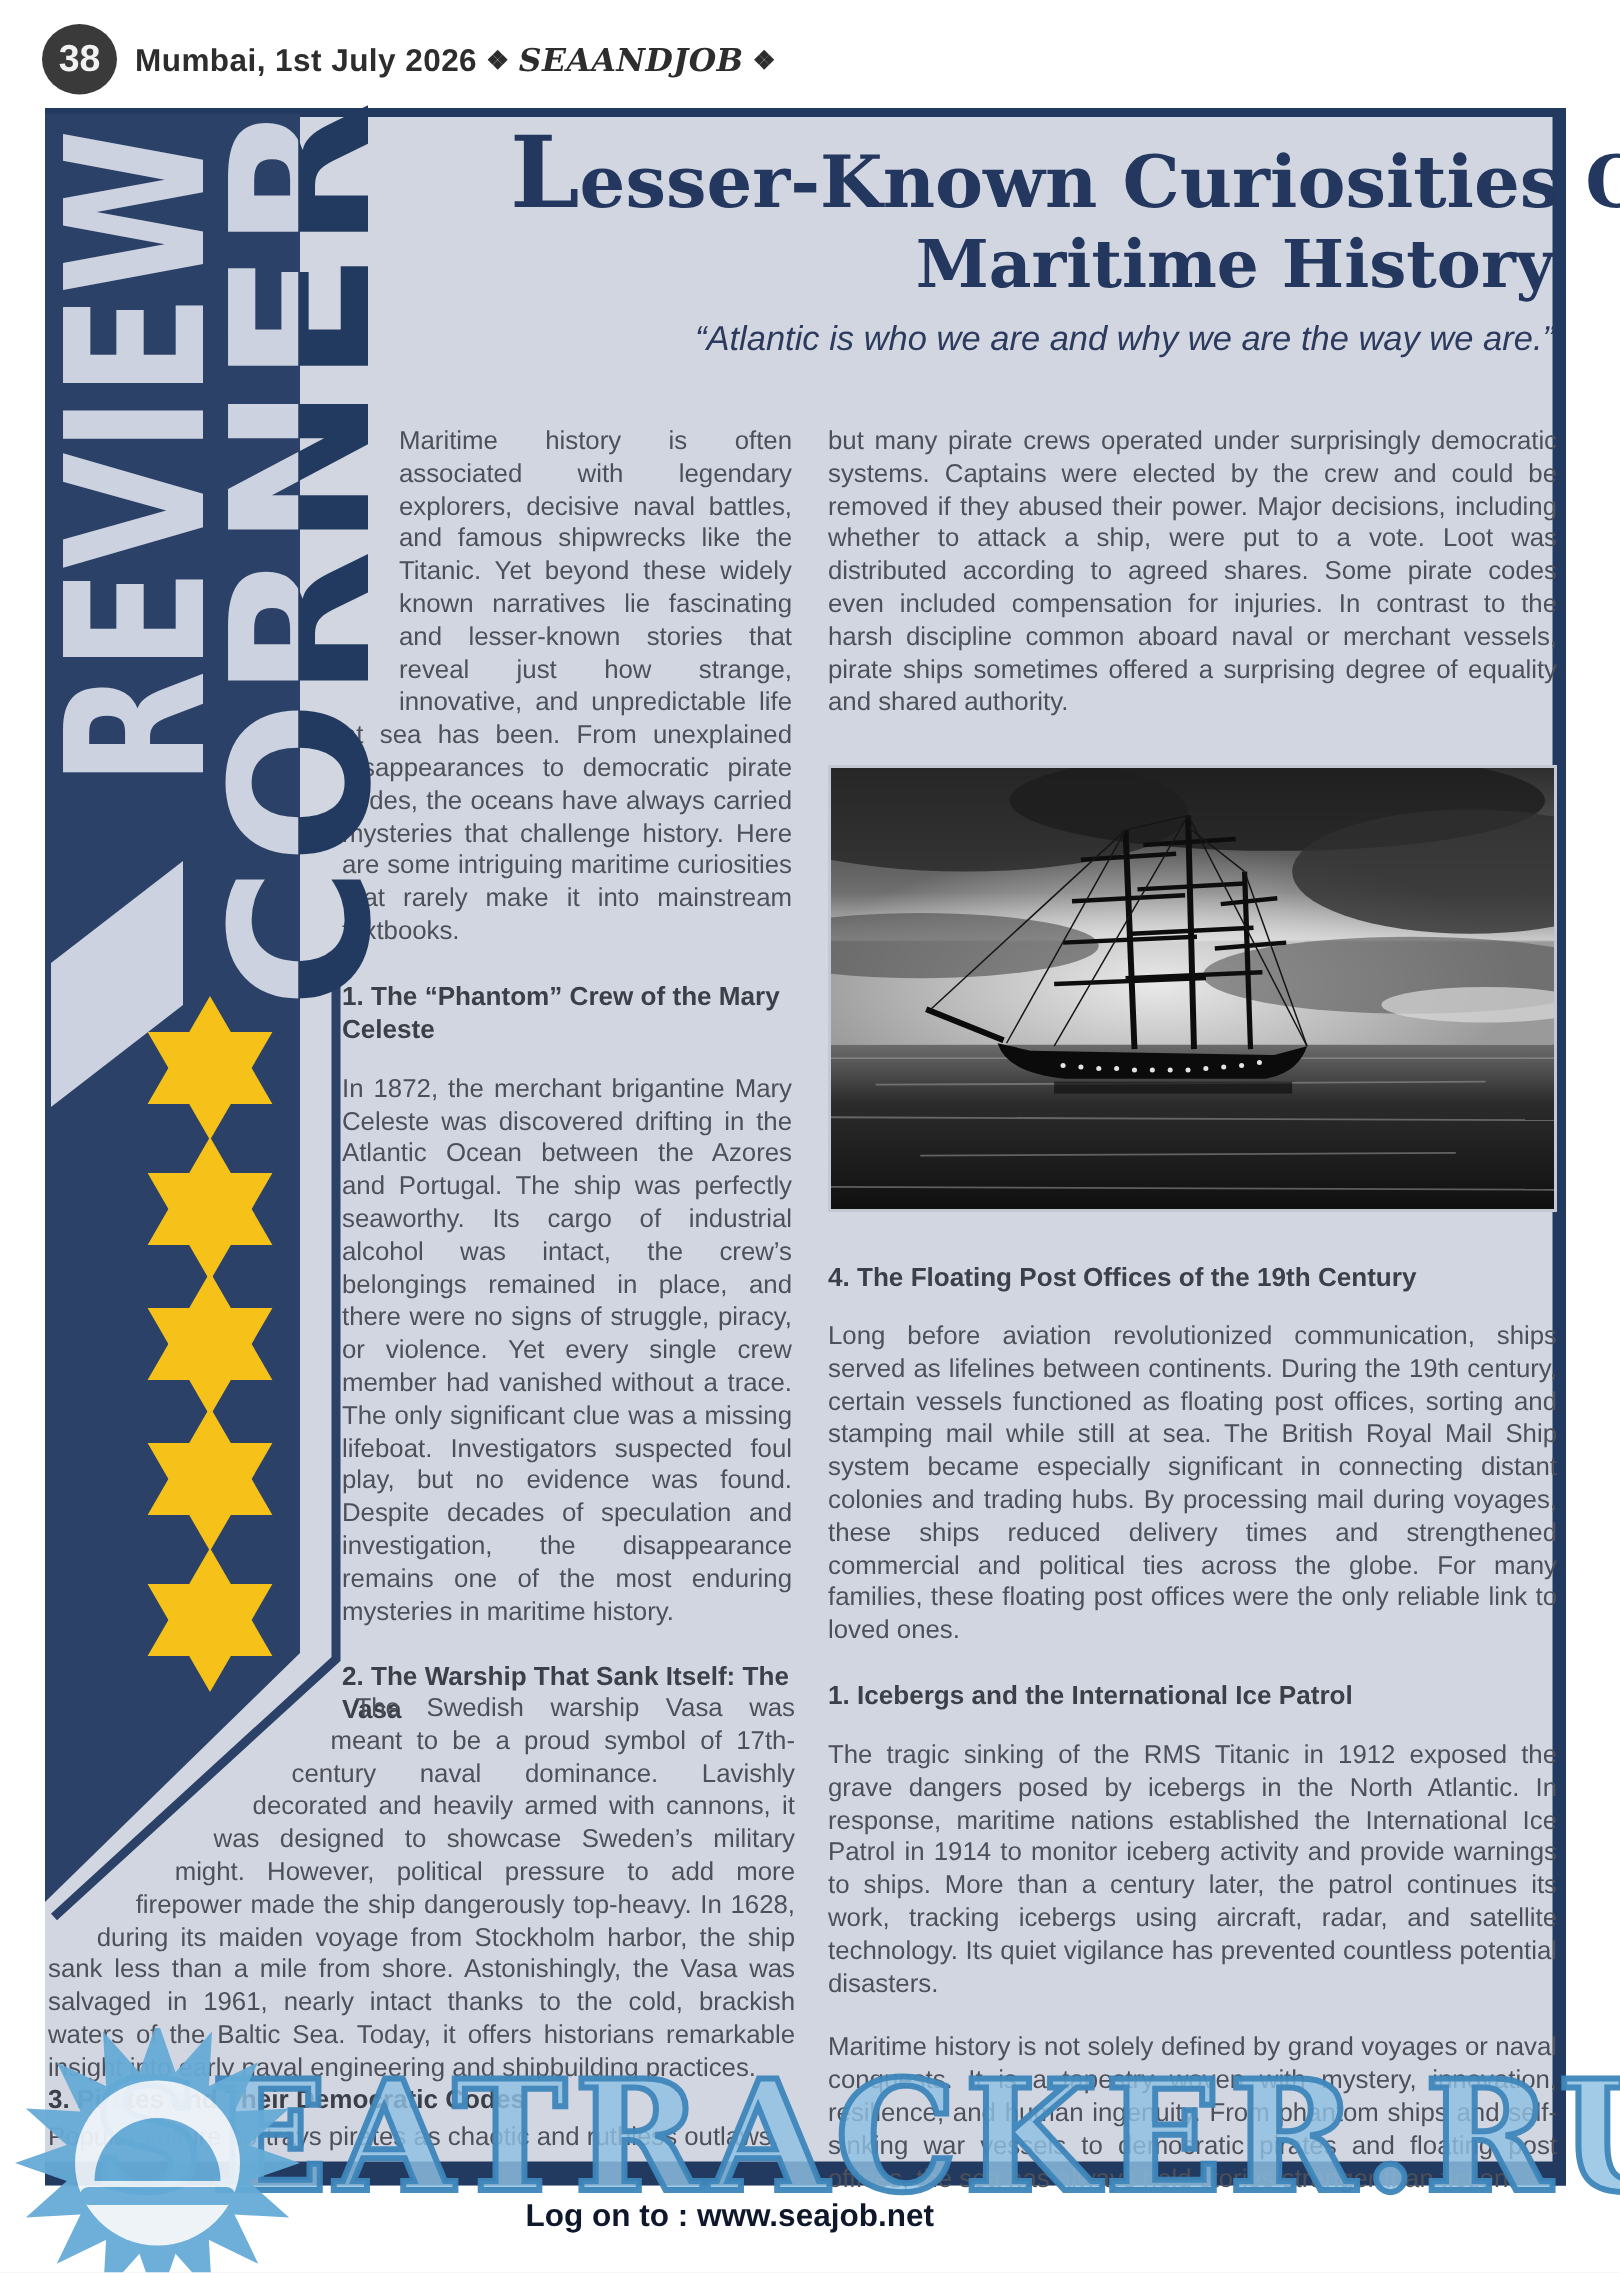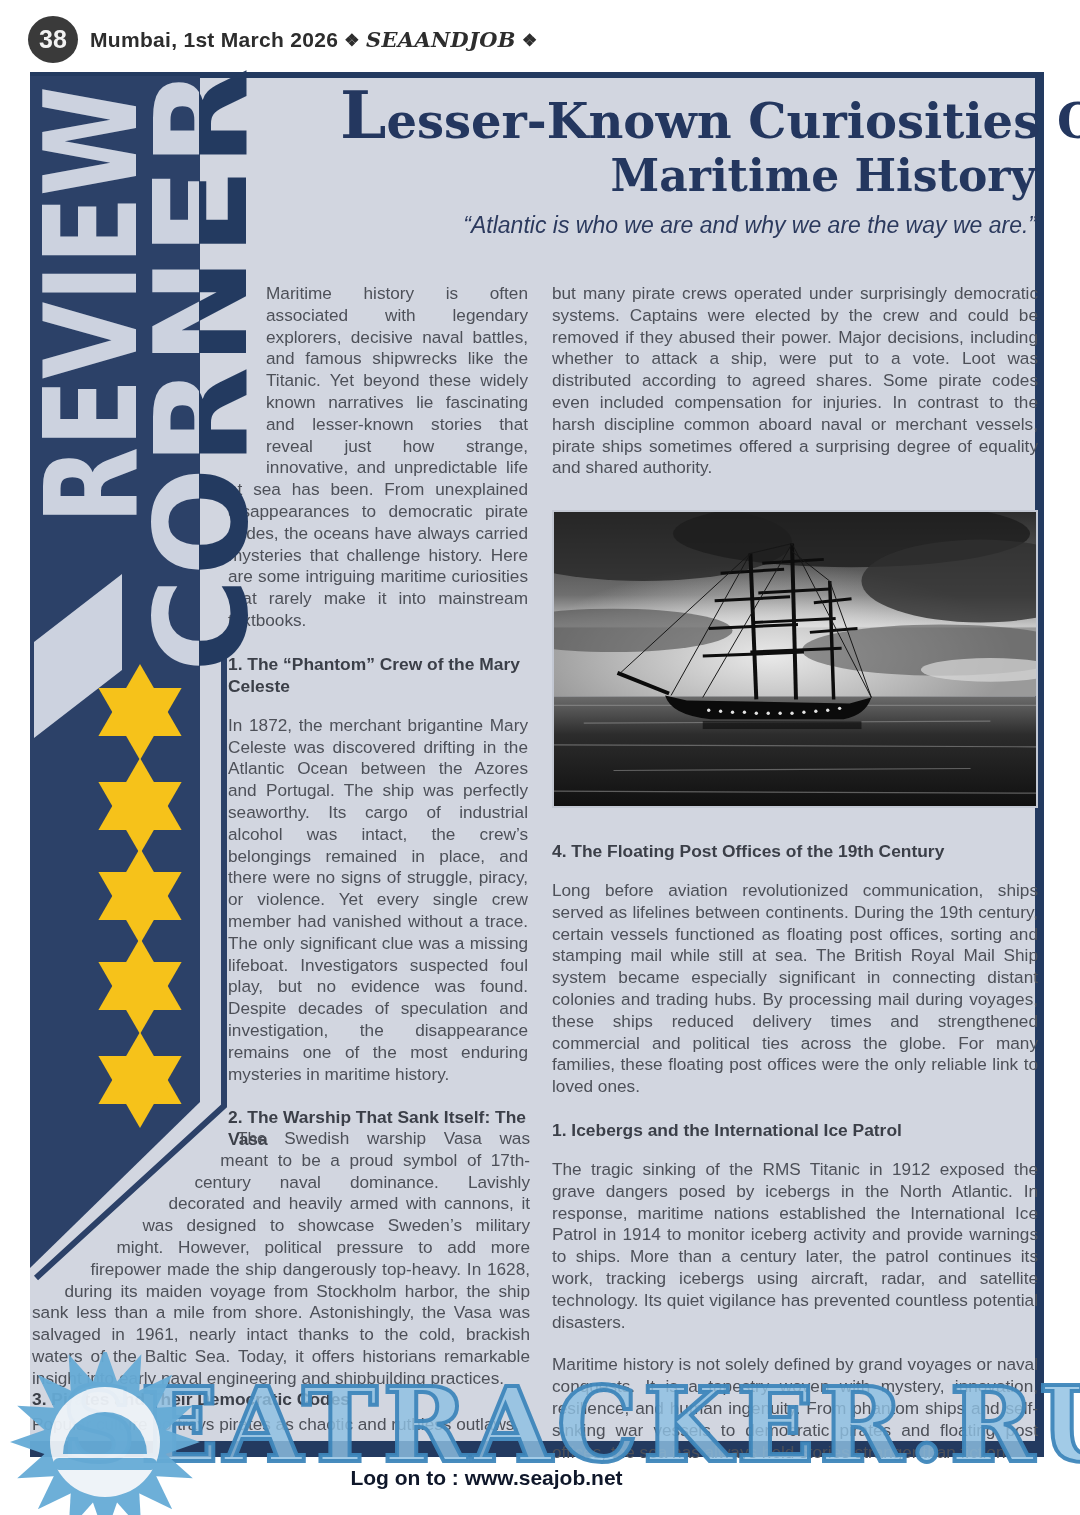--- a/index.html
+++ b/index.html
@@ -69,21 +69,21 @@
     -webkit-text-stroke:4px rgba(62,134,187,0.95);}
   .sun-logo{position:absolute;left:0px;top:1352px;z-index:41;}
 </style>
 </head>
 <body>
 
 <div id="page">
 
   <div class="page-badge">38</div>
   <div class="dateline">
-    <span>Mumbai, 1st March 2026</span>
+    <span>Mumbai, 1st July 2026</span>
     <span class="diamond">❖</span>
     <span class="masthead">SEA</span><span class="masthead andword">AND</span><span class="masthead">JOB</span>
     <span class="diamond">❖</span>
   </div>
 
   <div class="article-box"></div>
 
   <svg class="banner-svg" width="270" height="1395" viewBox="0 0 270 1395">
     <polygon points="0,4 170,4 170,1030 0,1196" fill="#2c4168"></polygon>
     <polygon points="4,570 92,502 92,598 4,666" fill="#ccd2df"></polygon>

